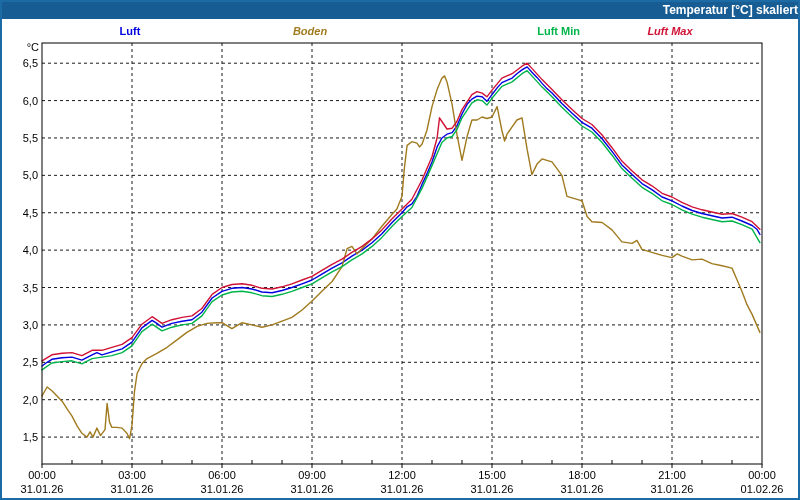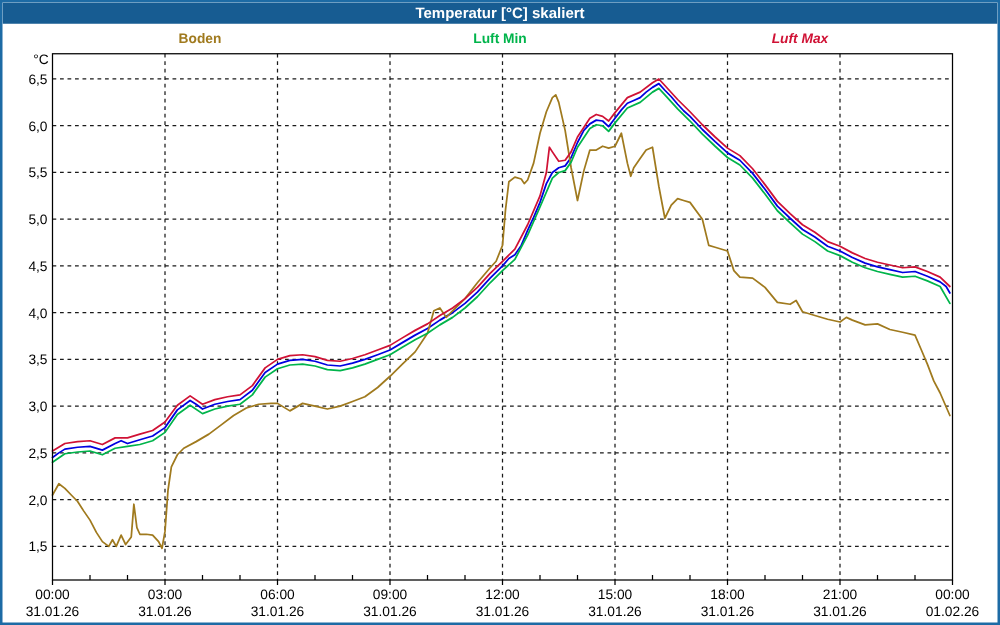--- a/index.html
+++ b/index.html
@@ -4,42 +4,43 @@
 <style>
   html,body{margin:0;padding:0;background:#e8e8e8;}
   .window{
     position:relative;width:800px;height:500px;box-sizing:border-box;
     border:2px solid #1d6ba5;background:#ffffff;overflow:hidden;
     font-family:"Liberation Sans", sans-serif;
   }
   .titlebar{
     position:absolute;left:0;top:0;right:0;height:17px;
     background:#175c92;color:#ffffff;font-size:12px;font-weight:bold;
-    text-align:center;line-height:17px;
+    text-align:right;line-height:17px;
   }
   .legend{
     position:absolute;left:38px;top:19px;width:720px;height:20px;
     display:flex;flex-direction:row;
   }
   .legend-item{
     flex:1 1 0;text-align:center;font-size:11px;font-weight:bold;line-height:20px;
   }
   svg.chart{position:absolute;left:0;top:0;}
   text{font-family:"Liberation Sans", sans-serif;font-size:11px;fill:#000;}
 </style>
 </head>
 <body>
 
 <div class="window">
   <div class="titlebar">
     <span>Temperatur [°C] skaliert</span>
   </div>
   <div class="legend">
-      <div class="legend-item" style="color: rgb(160, 122, 30);">Boden</div>
-      <div class="legend-item" style="color: rgb(0, 180, 75);">Luft Min</div>
+      <div class="legend-item" style="color: rgb(0, 0, 224);">Luft</div>
+      <div class="legend-item" style="color: rgb(160, 122, 30); font-style: italic;">Boden</div>
+      <div class="legend-item" style="color: rgb(0, 180, 75); text-align: right;">Luft Min</div>
       <div class="legend-item" style="color: rgb(208, 18, 53); font-style: italic;">Luft Max</div>
     </div>
   <svg class="chart" width="796" height="496" viewBox="0 0 796 496">
     <rect x="40" y="41" width="720" height="421" fill="#ffffff" stroke="none"></rect>
     <g id="ygrid">
         <line x1="40" x2="760" y1="61.19005328596802" y2="61.19005328596802" stroke="#1a1a1a" stroke-width="1" stroke-dasharray="3,3"></line>
         <line x1="40" x2="760" y1="98.57904085257547" y2="98.57904085257547" stroke="#1a1a1a" stroke-width="1" stroke-dasharray="3,3"></line>
         <line x1="40" x2="760" y1="135.96802841918293" y2="135.96802841918293" stroke="#1a1a1a" stroke-width="1" stroke-dasharray="3,3"></line>
         <line x1="40" x2="760" y1="173.35701598579038" y2="173.35701598579038" stroke="#1a1a1a" stroke-width="1" stroke-dasharray="3,3"></line>
         <line x1="40" x2="760" y1="210.74600355239784" y2="210.74600355239784" stroke="#1a1a1a" stroke-width="1" stroke-dasharray="3,3"></line>

